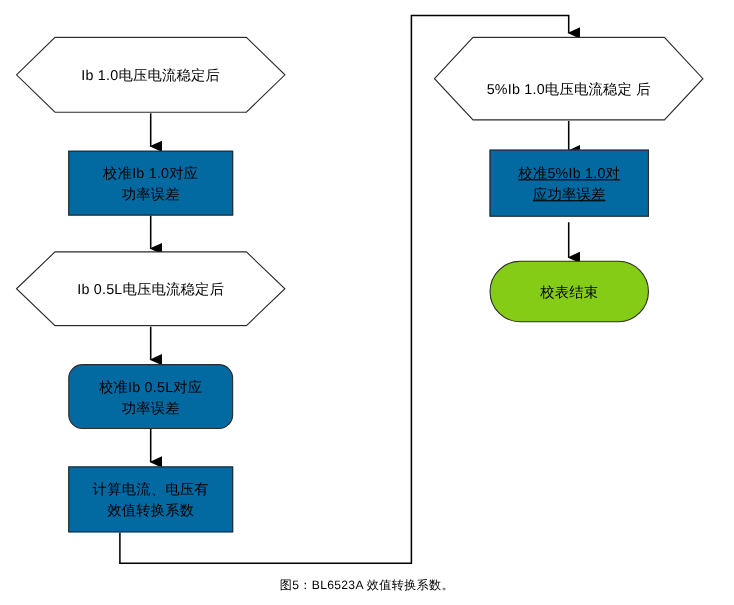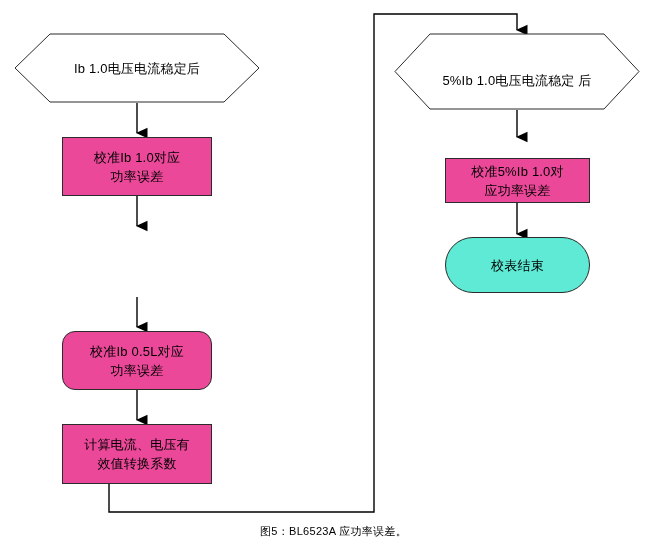--- a/index.html
+++ b/index.html
@@ -39,25 +39,25 @@
   }
   .node .label {
     display: block;
     width: 100%;
     padding: 0 6px;
     box-sizing: border-box;
     white-space: pre-line;
   }
   .proc {
     border: 1px solid #2b2b2b;
-    background: #ec4899;
+    background: #0369a1;
   }
   .term {
     border: 1px solid #2b2b2b;
-    background: #5eead4;
+    background: #84cc16;
     border-radius: 40px;
   }
   .hexwrap {
     position: absolute;
     z-index: 2;
   }
   .hexwrap svg {
     position: absolute;
     left: 0;
     top: 0;
@@ -118,43 +118,49 @@
       <polygon points="1,35 36,1 210,1 245,35 210,69 36,69" fill="#ffffff" stroke="#2b2b2b" stroke-width="1"></polygon>
     </svg>
     <div class="hextext">Ib 1.0电压电流稳定后</div>
   </div>
 
   <div class="node proc" style="left:62px; top:137px; width:150px; height:59px;">
     <span class="label">校准Ib 1.0对应
 功率误差</span>
   </div>
 
+  <div class="hexwrap" style="left:14px; top:228px; width:246px; height:69px;">
+    <svg width="246" height="69">
+      <polygon points="1,34.5 36,1 210,1 245,34.5 210,68 36,68" fill="#ffffff" stroke="#2b2b2b" stroke-width="1"></polygon>
+    </svg>
+    <div class="hextext">Ib 0.5L电压电流稳定后</div>
+  </div>
 
   <div class="node proc" style="left:62px; top:331px; width:150px; height:59px;border-radius:13px;">
     <span class="label">校准Ib 0.5L对应
 功率误差</span>
   </div>
 
   <div class="node proc" style="left:62px; top:424px; width:150px; height:60px;justify-content:center;">
     <span class="label">计算电流、电压有
 效值转换系数</span>
   </div>
 
   <div class="hexwrap" style="left:394px; top:33px; width:246px; height:95px;">
     <svg width="246" height="77">
       <polygon points="1,38.5 36,1 210,1 245,38.5 210,76 36,76" fill="#ffffff" stroke="#2b2b2b" stroke-width="1"></polygon>
     </svg>
     <div class="hextext">5%Ib 1.0电压电流稳定
 后</div>
   </div>
 
-  <div class="node proc" style="left:445px; top:158px; width:145px; height:45px;">
+  <div class="node proc" style="left:445px; top:136px; width:145px; height:61px;text-decoration:underline;">
     <span class="label">校准5%Ib 1.0对
 应功率误差</span>
   </div>
 
   <div class="node term" style="left:445px; top:237px; width:145px; height:56px;">
     <span class="label">校表结束</span>
   </div>
 
-  <div class="caption">图5：BL6523A 应功率误差。</div>
+  <div class="caption">图5：BL6523A 效值转换系数。</div>
 
 </div>
 
 </body></html>

